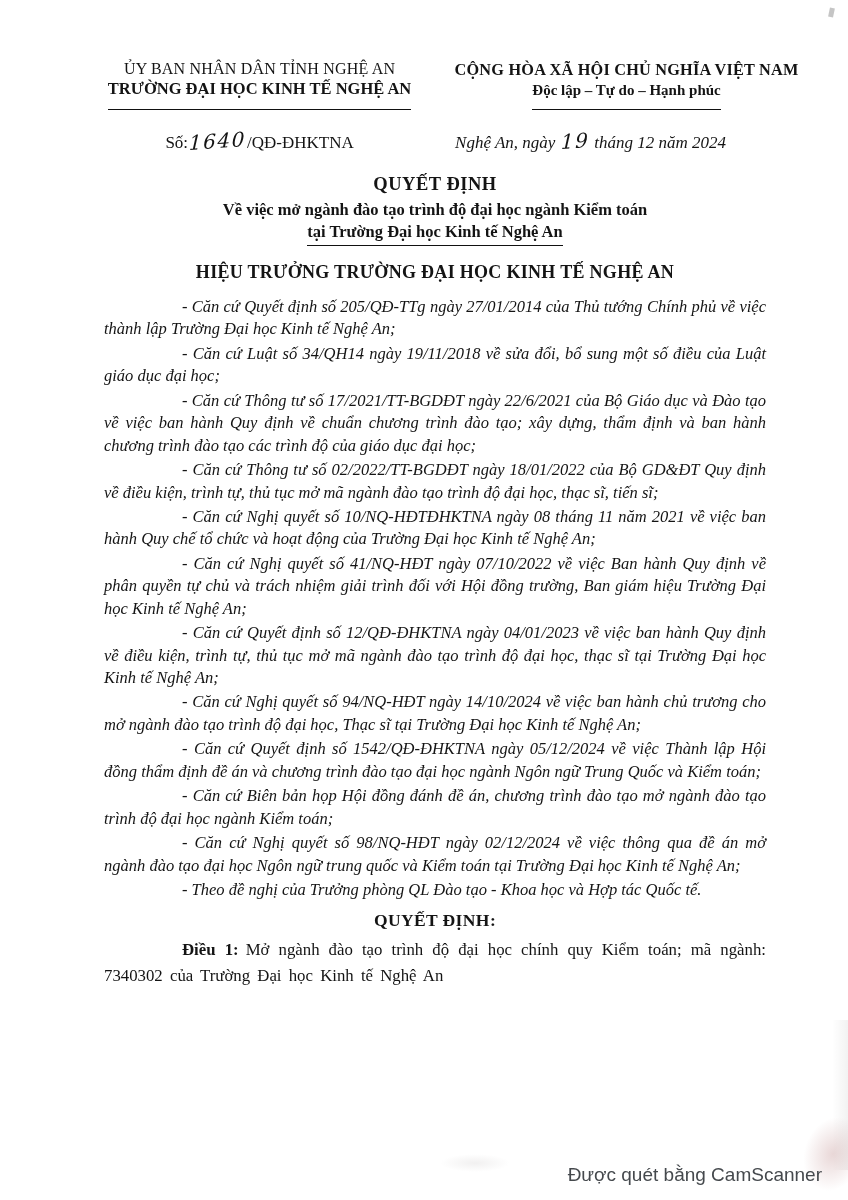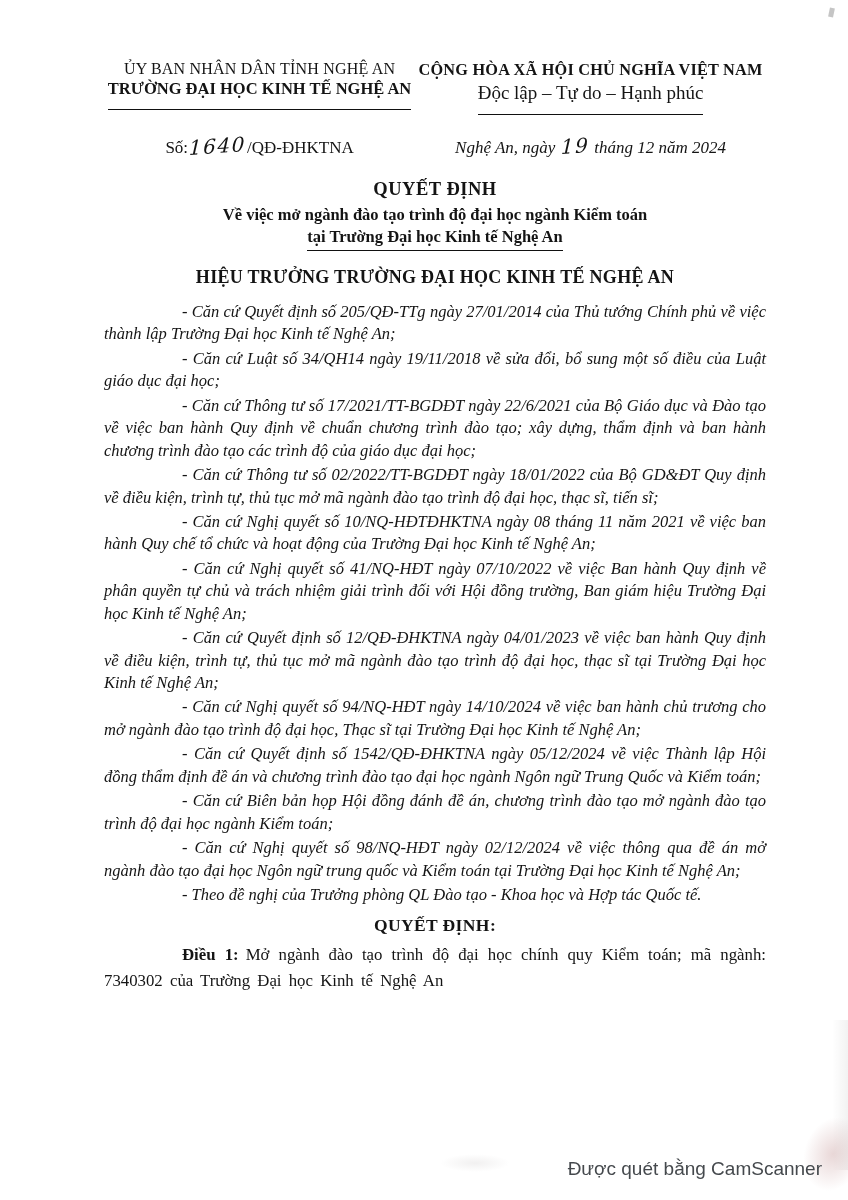--- a/index.html
+++ b/index.html
@@ -13,30 +13,30 @@
     width:848px;height:1200px;
     background:#ffffff;
     overflow:hidden;
     color:#141414;
   }
   .content{
     position:absolute;
     left:104px; right:82px; top:60px;
   }
   
-  .hdr-row{display:flex;}
+  .hdr-row{display:flex;gap:36px;}
   .hdr-left{flex:0 0 47%;text-align:center;}
   .hdr-right{flex:0 0 53%;text-align:center;}
   .org-line1{font-size:16px;letter-spacing:.2px;}
   .org-line2{font-size:16.5px;font-weight:bold;margin-top:1px;}
   .org-line2 .u, .nat-line2 .u{
     display:inline-block;border-bottom:1.7px solid #111;padding-bottom:10px;
   }
   .nat-line1{font-size:16.3px;font-weight:bold;letter-spacing:.2px;}
-  .nat-line2{font-size:19px;font-weight:normal;margin-top:2px;}
+  .nat-line2{font-size:15px;font-weight:bold;margin-top:2px;}
   .hdr-row2{display:flex;margin-top:19px;align-items:baseline;}
   .doc-number{flex:0 0 47%;text-align:center;font-size:17px;}
   .place-date{flex:0 0 53%;text-align:center;font-size:17px;font-style:italic;}
   .handwritten{
     display:inline-block;
     font-family:"DejaVu Serif",serif;
     font-style:italic;
     font-size:20px;
     letter-spacing:1.5px;
     transform:rotate(-4deg) skewX(-6deg);
@@ -67,21 +67,21 @@
     margin-top:9px;margin-bottom:6px;letter-spacing:.4px;
   }
   .article{
     font-size:16.8px;line-height:1.5;text-align:justify;
     text-indent:78px;margin:0;word-spacing:3px;
   }
   .article-label{font-weight:bold;margin-right:7px;}
   
   .scanner-note{
     position:absolute;
-    right:26px; bottom:20px;
+    right:26px; bottom:14px;
     font-family:"Liberation Sans","DejaVu Sans",sans-serif;
     font-size:19px;
     color:#45494d;
   }
   .artifact-corner{
     position:absolute;right:-14px;bottom:8px;width:58px;height:76px;
     background:radial-gradient(ellipse at center, rgba(196,150,150,.38), rgba(196,150,150,0) 70%);
     transform:rotate(18deg);
   }
   .artifact-smudge{

